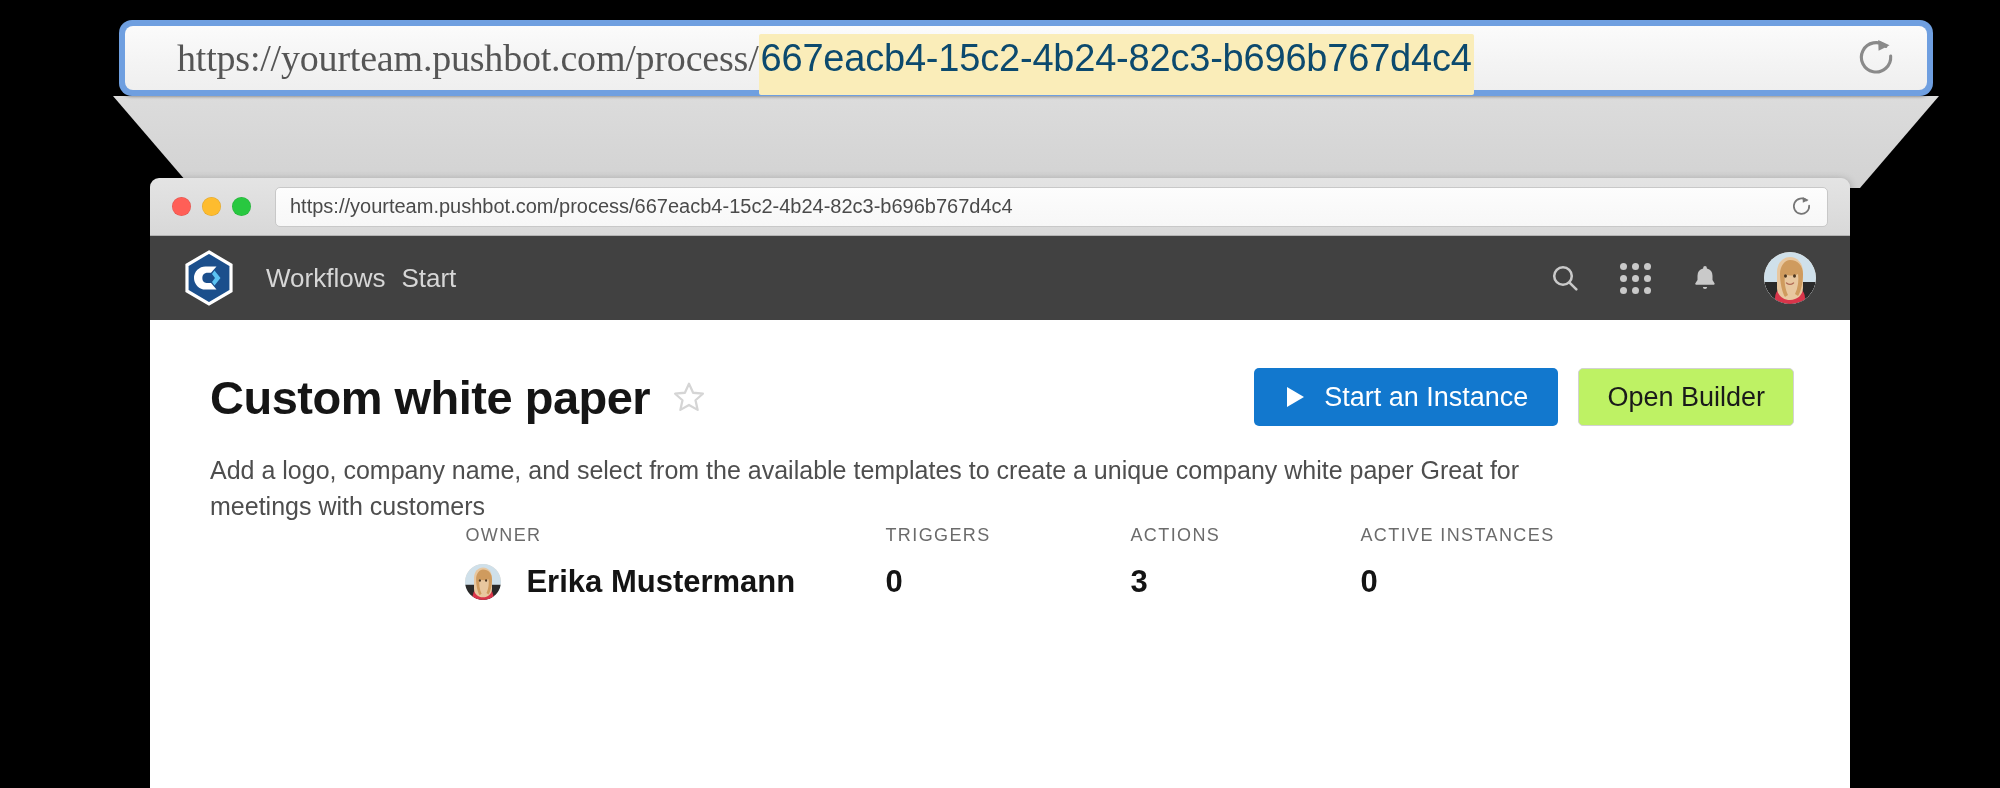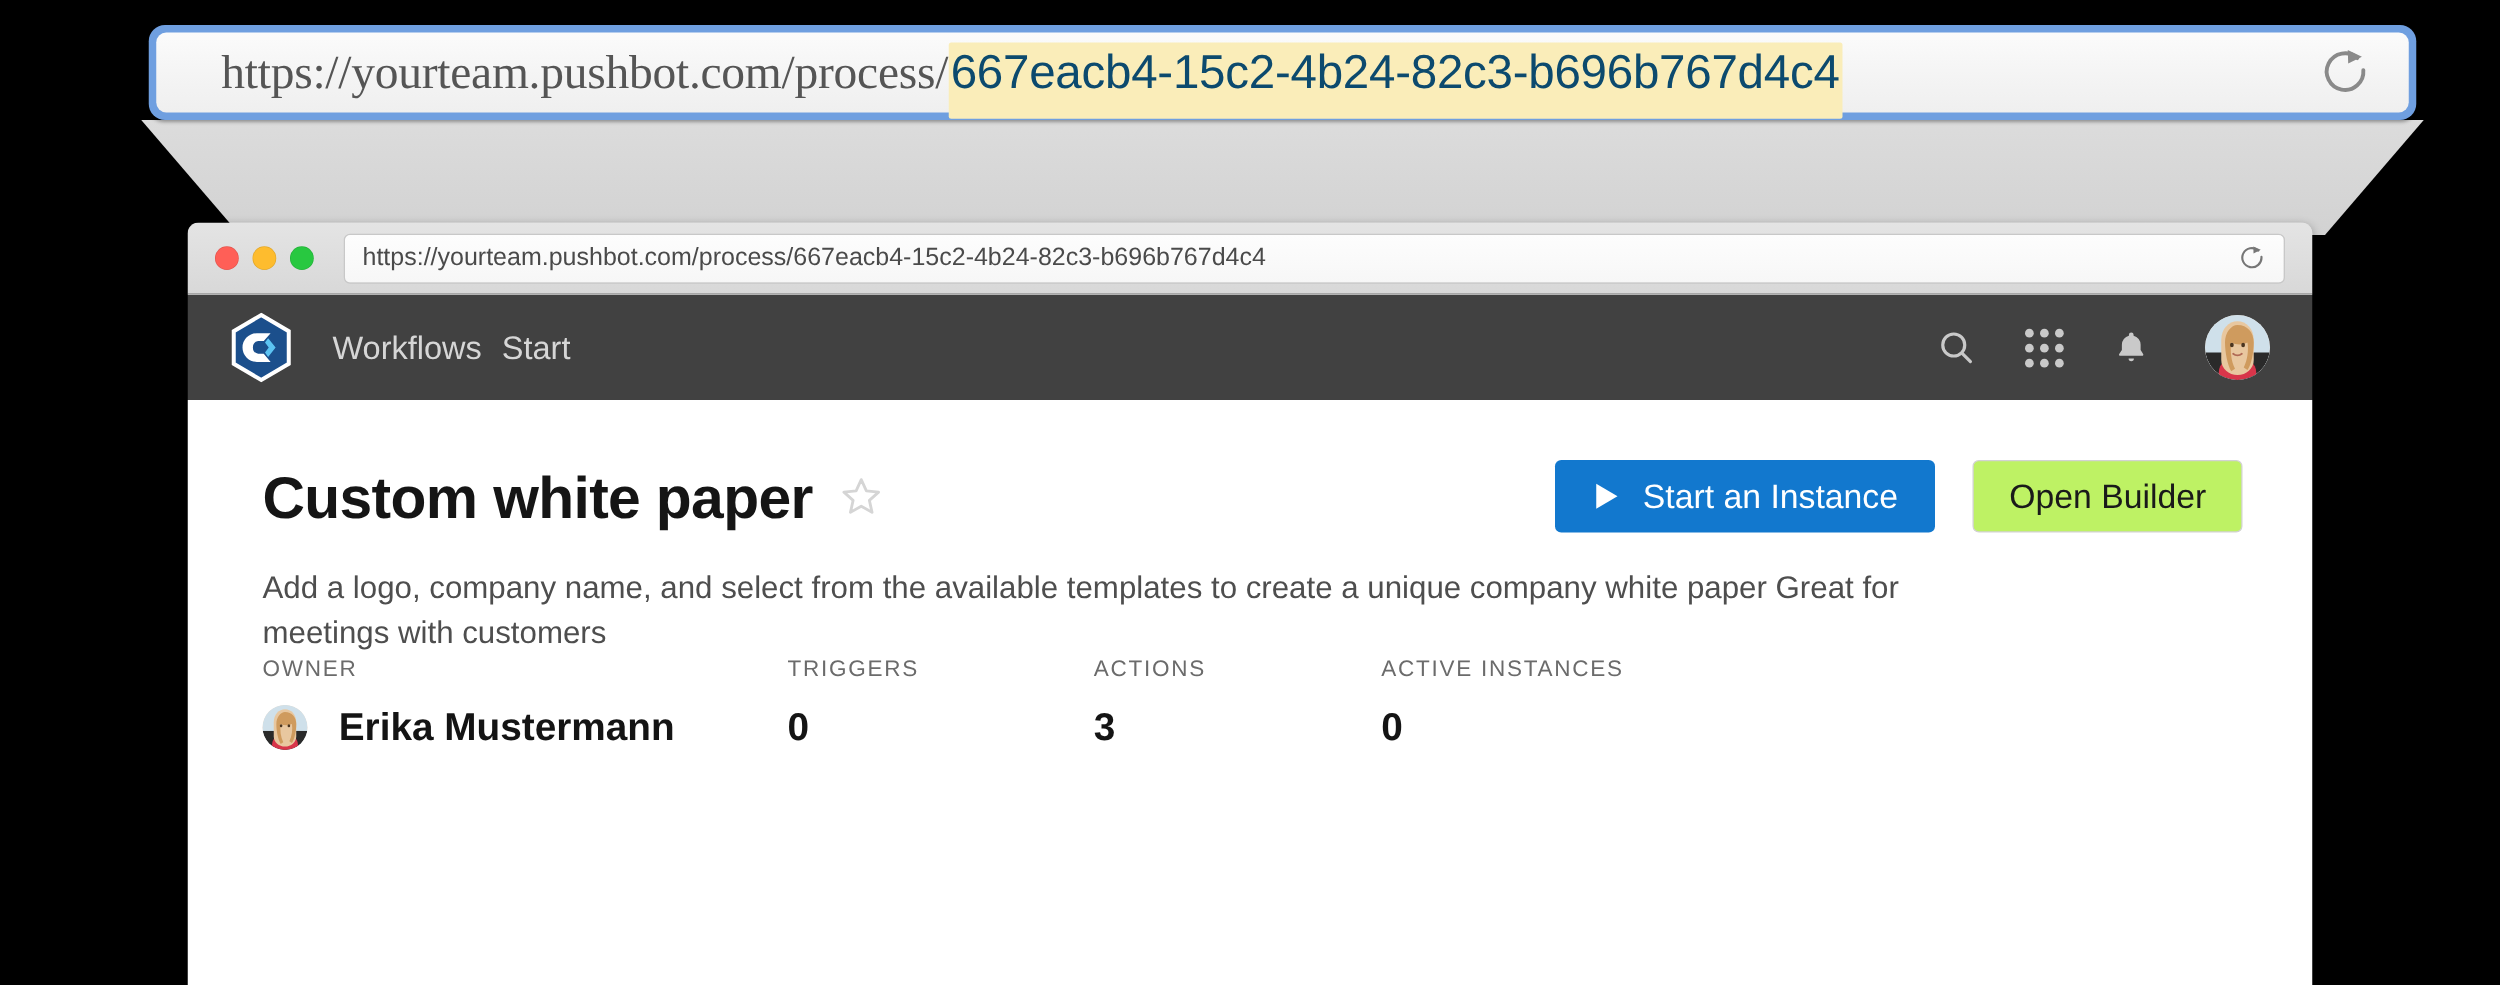--- a/index.html
+++ b/index.html
@@ -197,21 +197,21 @@
   .star-icon {
     margin-left: 22px;
     width: 34px; height: 34px;
     display: flex; align-items: center; justify-content: center;
     cursor: pointer;
   }
   .title-actions {
     margin-left: auto;
     display: flex;
     align-items: center;
-    gap: 30px;
+    gap: 20px;
     padding-right: 16px;
   }
   .btn-primary {
     background: #1278ce;
     color: #ffffff;
     border: none;
     border-radius: 5px;
     height: 58px;
     padding: 0 30px;
     font-size: 27px;
@@ -237,20 +237,21 @@
   .page-desc {
     font-size: 25px;
     color: #4e4e4e;
     line-height: 1.45;
     max-width: 1370px;
   }
 
   .stats-row {
     display: flex;
     align-items: flex-start;
+    justify-content: center;
   }
   .stat-col { display: flex; flex-direction: column; }
   .stat-col.owner  { width: 420px; }
   .stat-col.trig   { width: 245px; }
   .stat-col.act    { width: 230px; }
   .stat-label {
     font-size: 18px;
     letter-spacing: 1.4px;
     color: #6b6b6b;
     text-transform: uppercase;

